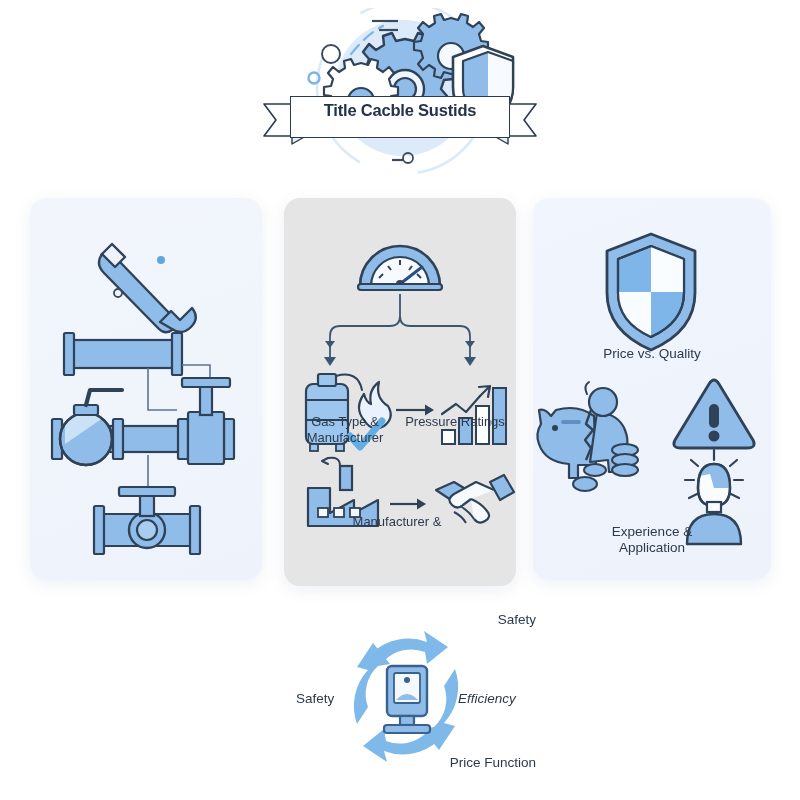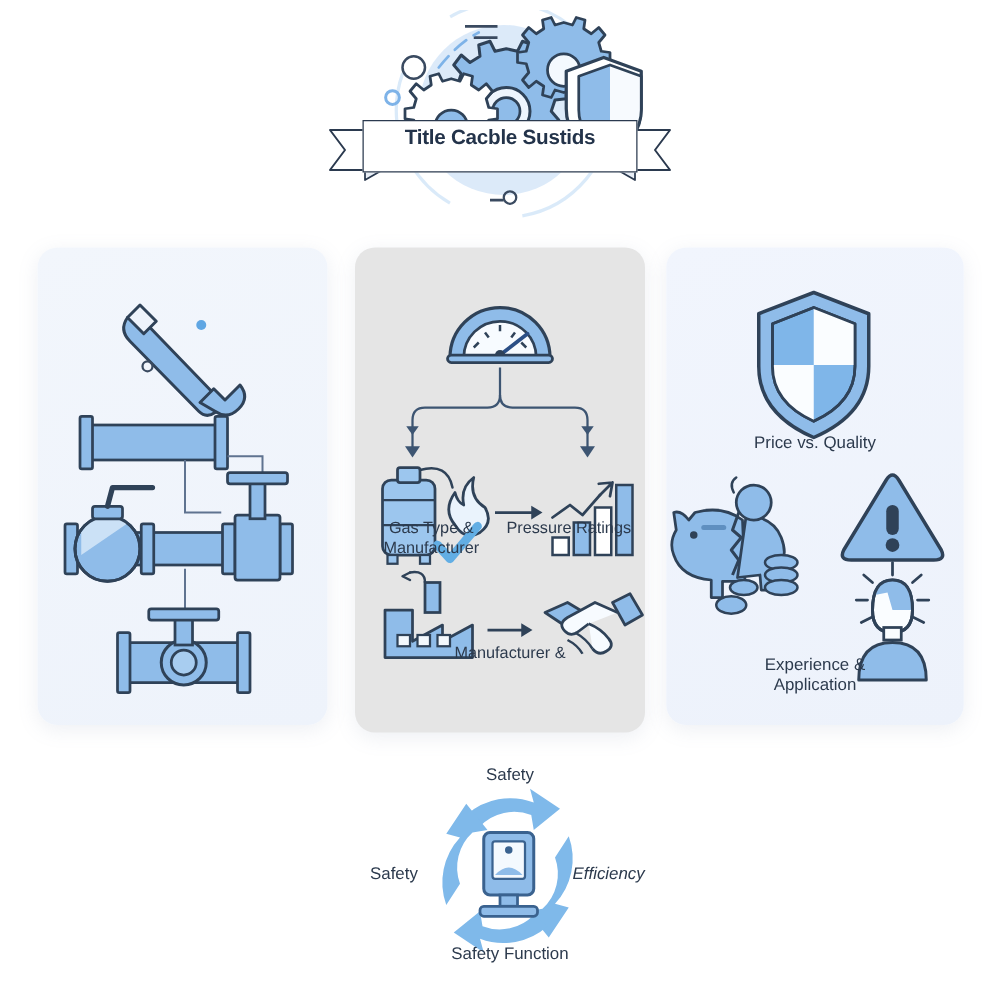--- a/index.html
+++ b/index.html
@@ -72,21 +72,21 @@
   }
 
   
   #cycle {
     position: absolute; left: 280px; top: 600px;
     width: 256px; height: 190px;
   }
   #cycle-svg { position: absolute; left: 0; top: 0; width: 256px; height: 190px; }
   .cyc-lbl {
     position: absolute; color: #2c3a4d; font-size: 13.5px;
-    white-space: nowrap; text-align: center;
+    white-space: nowrap; text-align: right;
   }
 </style>
 </head>
 <body>
 
 <div id="canvas">
 
   <div id="header">
 
     <svg id="header-art" viewBox="0 0 290 170">
@@ -276,21 +276,21 @@
       </g>
     </svg>
 
     <div class="lbl" style="left:0px; top:216px; width:122px;">
       <div>Gas Type &amp;</div>
       <div>Manufacturer</div>
     </div>
     <div class="lbl" style="left:110px; top:216px; width:122px;">
       <div>Pressure Ratings</div>
     </div>
-    <div class="lbl" style="left:24px; top:316px; width:200px;text-align:center;">
+    <div class="lbl" style="left:13px; top:316px; width:200px;text-align:center;">
       <div>Manufacturer &amp;</div>
     </div>
   </div>
 
   <div class="card" id="card-right">
     <svg class="card-svg" viewBox="0 0 238 382">
 
       <g>
         <path d="M118 36 l44 17 0 42 q0 38 -44 57 q-44 -19 -44 -57 l0 -42 z" fill="#8fbce9" stroke="#2f4258" stroke-width="2.8" stroke-linejoin="round"></path>
         <path d="M118 48 l33 13 0 34 q0 29 -33 44 q-33 -15 -33 -44 l0 -34 z" fill="#7fb6e9" stroke="#2f4258" stroke-width="2.2" stroke-linejoin="round"></path>
@@ -368,17 +368,17 @@
         <rect x="114" y="73" width="26" height="30" rx="2" fill="#f4f9fe" stroke="#3a628f" stroke-width="1.8"></rect>
         <path d="M116 100 q11 -12 22 0 z" fill="#8fbce9"></path>
         <circle cx="127" cy="80" r="3" fill="#3a628f"></circle>
         <rect x="120" y="116" width="14" height="9" fill="#8fbce9" stroke="#3a628f" stroke-width="2.2"></rect>
         <rect x="104" y="125" width="46" height="8" rx="3" fill="#8fbce9" stroke="#3a628f" stroke-width="2.2"></rect>
       </g>
     </svg>
 
     <div class="cyc-lbl" style="left:0; top:12px; width:256px;">Safety</div>
     <div class="cyc-lbl" style="left:178px; top:91px;font-style:italic;">Efficiency</div>
-    <div class="cyc-lbl" style="left:0; top:155px; width:256px;">Safety Function</div>
+    <div class="cyc-lbl" style="left:0; top:155px; width:256px;">Price Function</div>
     <div class="cyc-lbl" style="left:16px; top:91px;">Safety</div>
   </div>
 
 </div>
 
 </body></html>

